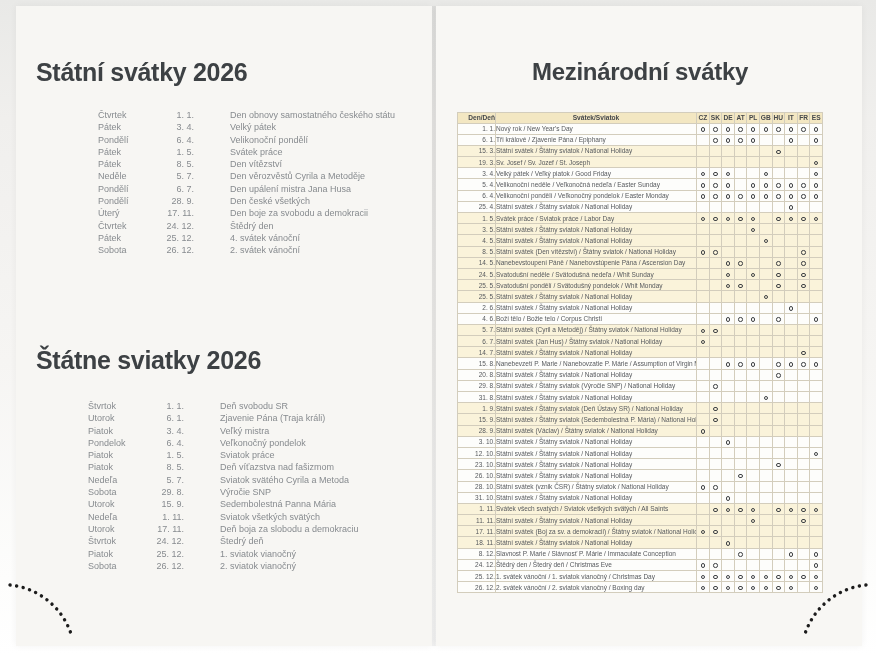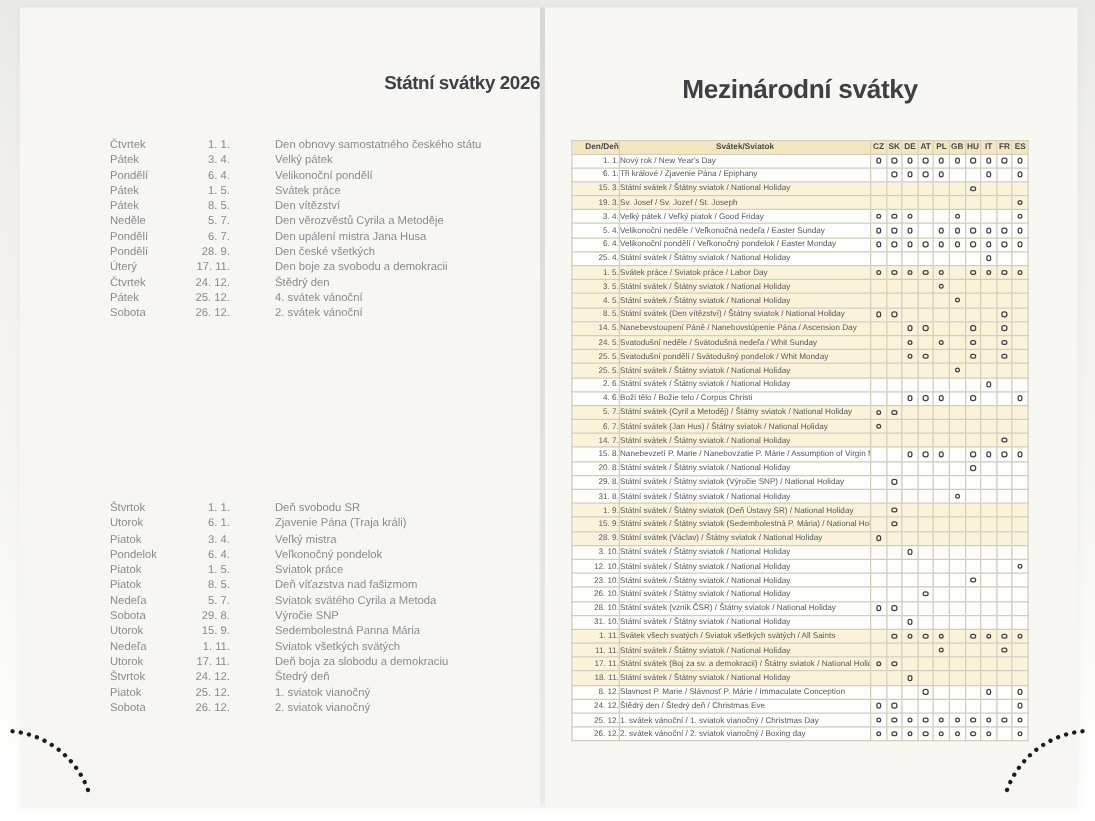--- a/index.html
+++ b/index.html
@@ -8,35 +8,35 @@
     font-family:"Liberation Sans", sans-serif;
     background:linear-gradient(180deg,#e9e9e7 0%,#f0efed 18%,#f6f5f3 55%,#fdfdfc 88%,#ffffff 100%);
   }
   .page{position:absolute;top:6px;height:640px;background:#f7f6f3;box-shadow:0 0 7px rgba(0,0,0,0.05);}
   .page-left{left:16px;width:416px;}
   .page-right{left:436px;width:426px;background:#f8f7f4;}
   .gutter{position:absolute;top:6px;left:421px;width:30px;height:640px;
     background:linear-gradient(90deg,rgba(0,0,0,0) 0%,rgba(0,0,0,0.06) 45%,rgba(0,0,0,0.02) 60%,rgba(0,0,0,0) 100%);}
 
   
-  .big-title{position:absolute;left:48px;width:368px;text-align:right;
-    font-size:15px;font-weight:bold;color:#3d4144;letter-spacing:-0.3px;}
+  .big-title{position:absolute;left:20px;width:368px;text-align:left;
+    font-size:25px;font-weight:bold;color:#3d4144;letter-spacing:-0.3px;}
   .title-cz{top:52px;}
   .title-sk{top:340px;}
   .holiday-list{position:absolute;left:72px;width:340px;color:#878b8f;font-size:9px;}
-  .list-cz{top:103px;}
+  .list-cz{top:103px;margin-left:10px;}
   .list-sk{top:394px;}
   .hrow{display:flex;line-height:12.3px;white-space:nowrap;}
   .hrow .day{width:62px;}
   .hrow .date{width:34px;text-align:right;}
   .hrow .name{margin-left:36px;}
 
   
   .intl-title{position:absolute;top:54px;left:0;right:18px;text-align:center;
-    font-size:21px;font-weight:bold;color:#3d4144;line-height:23px;letter-spacing:-0.3px;}
+    font-size:24px;font-weight:bold;color:#3d4144;line-height:23px;letter-spacing:-0.3px;}
   table.intl{position:absolute;left:21px;top:106px;width:365px;
     border-collapse:collapse;table-layout:fixed;
     font-size:6.5px;color:#56595d;}
   table.intl th,table.intl td{border:1px solid #d3cdbc;padding:0;height:10.2px;
     overflow:hidden;white-space:nowrap;}
   table.intl{border:1px solid #b7b09e;}
   table.intl thead th{background:#f3e7c2;color:#46484b;font-size:6.6px;font-weight:bold;height:9.5px;}
   th.col-day,td.c-date{text-align:right;padding-right:3px;}
   th.col-holiday{text-align:center;}
   td.c-name{text-align:left;padding-left:3px;}
@@ -111,20 +111,21 @@
         <span class="day">Pátek</span>
         <span class="date">25. 12.</span>
         <span class="name">4. svátek vánoční</span>
       </div>
       <div class="hrow">
         <span class="day">Sobota</span>
         <span class="date">26. 12.</span>
         <span class="name">2. svátek vánoční</span>
       </div>
     </div>
+  <div class="big-title title-sk">Štátne sviatky 2026</div>
   <div class="holiday-list list-sk">
       <div class="hrow">
         <span class="day">Štvrtok</span>
         <span class="date">1. 1.</span>
         <span class="name">Deň svobodu SR</span>
       </div>
       <div class="hrow">
         <span class="day">Utorok</span>
         <span class="date">6. 1.</span>
         <span class="name">Zjavenie Pána (Traja králi)</span>

